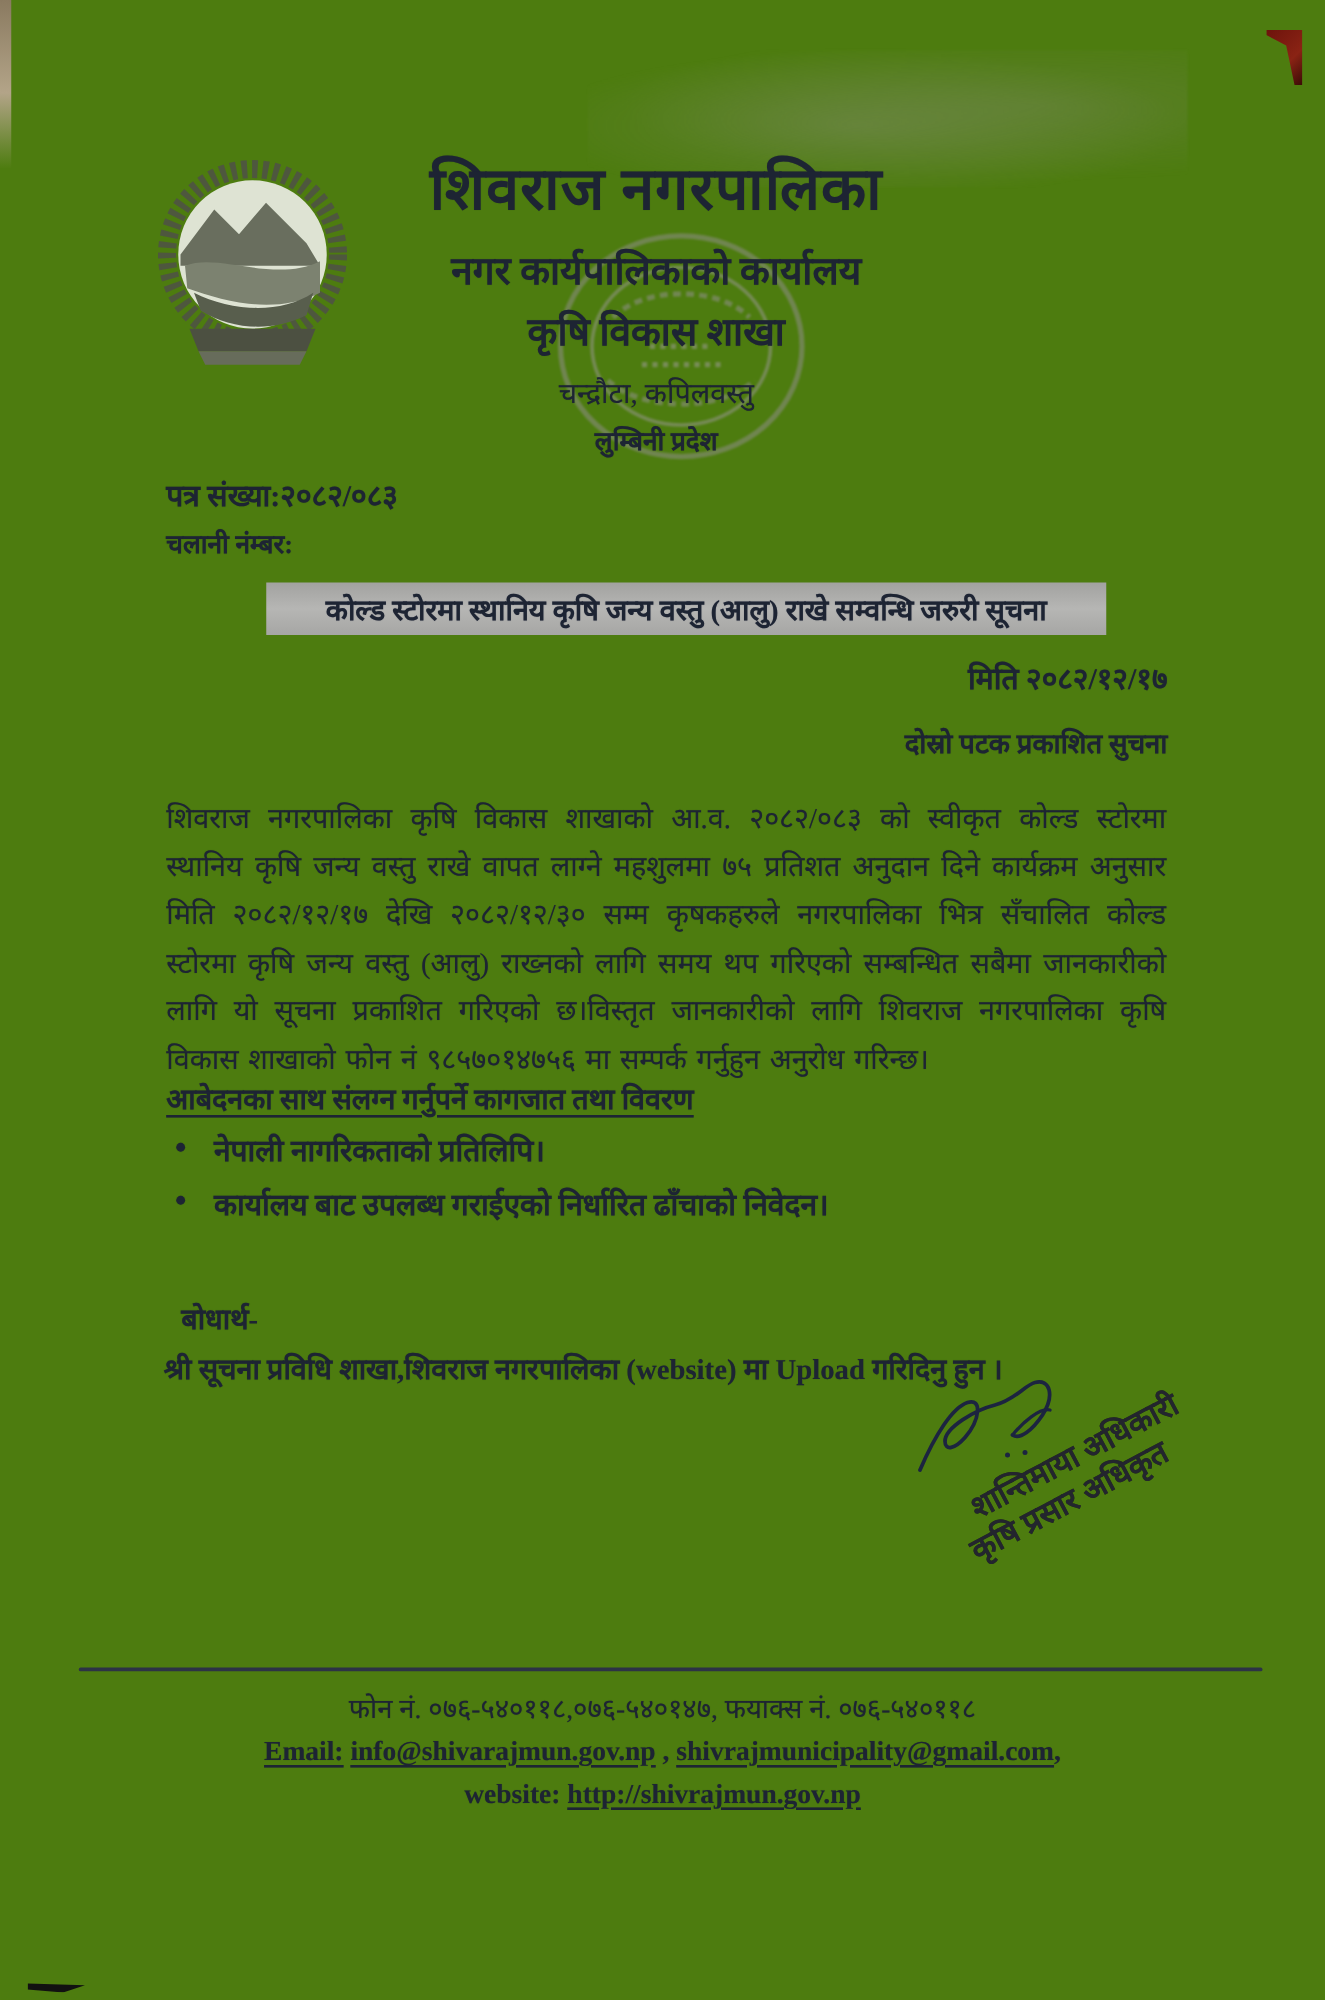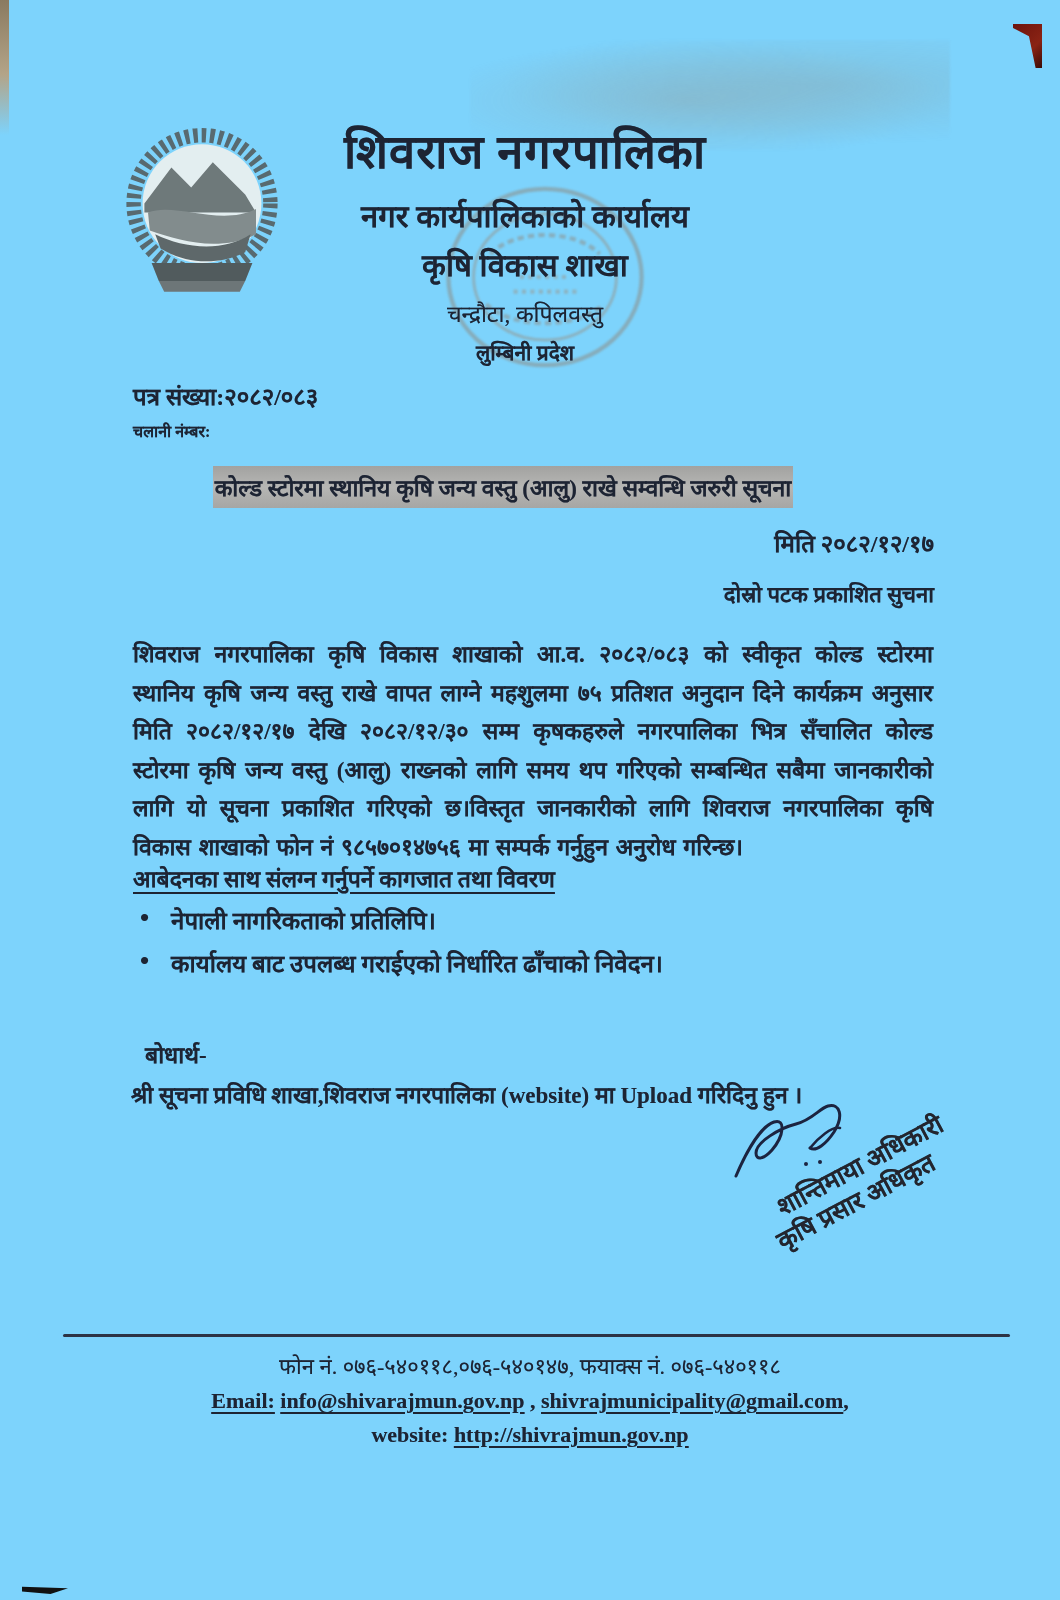--- a/index.html
+++ b/index.html
@@ -1,20 +1,20 @@
 <!DOCTYPE html>
 <html><head>
 <meta charset="utf-8">
 <style>
   html,body{margin:0;padding:0;background:#777;}
   .page{
     position:relative;
     width:1060px;height:1600px;
     margin:0 auto;
-    background:#7dd3fc;
+    background:#4d7c0f;
     overflow:hidden;
     font-family:"Liberation Serif","DejaVu Sans",serif;
     color:#1d2433;
   }
   .ink{color:#1d2433;text-shadow:0 0 .6px rgba(20,25,50,.45);}
   .abs{position:absolute;}
 
   
   .edge-strip{left:0;top:0;width:9px;height:135px;
     background:linear-gradient(180deg,#8a7a60 0%,#b3a488 55%,rgba(179,164,136,0) 100%);}
@@ -34,33 +34,33 @@
 
   
   .letterhead{left:235px;top:122px;width:580px;text-align:center;}
   .lh-title{font-size:47px;font-weight:bold;line-height:60px;letter-spacing:1px;}
   .lh-office{font-size:31px;font-weight:bold;line-height:42px;margin-top:14px;}
   .lh-branch{font-size:31px;font-weight:bold;line-height:40px;margin-top:8px;}
   .lh-addr{font-size:23px;font-weight:normal;line-height:30px;margin-top:14px;}
   .lh-prov{font-size:21px;font-weight:bold;line-height:26px;margin-top:10px;}
 
   .meta-letter{left:133px;top:379px;font-size:24px;font-weight:bold;}
-  .meta-chalani{left:133px;top:420px;font-size:16px;font-weight:bold;}
+  .meta-chalani{left:133px;top:420px;font-size:21px;font-weight:bold;}
 
-  .subject{left:213px;top:466px;width:580px;height:42px;
+  .subject{left:213px;top:466px;width:672px;height:42px;
     background:linear-gradient(180deg,#a2a2a0,#b6b6b4 50%,#a6a6a4);
     display:flex;align-items:center;justify-content:center;
     font-size:23px;font-weight:bold;}
 
   .dateblock{left:560px;top:528px;width:374px;text-align:right;}
   .date-line{font-size:24px;font-weight:bold;line-height:32px;}
   .pub-line{font-size:22px;font-weight:bold;line-height:30px;margin-top:20px;}
 
   .bodytext{left:133px;top:613px;width:800px;
-    font-size:23px;font-weight:bold;line-height:38.5px;text-align:justify;
+    font-size:23px;font-weight:normal;line-height:38.5px;text-align:justify;
     word-spacing:2px;}
 
   .docs-heading{left:133px;top:862px;font-size:23px;font-weight:bold;
     text-decoration:underline;text-underline-offset:5px;}
   .doc-item-1{left:140px;top:903px;}
   .doc-item-2{left:140px;top:946px;}
   .doc-item{display:flex;align-items:flex-start;font-size:24px;font-weight:bold;}
   .doc-item .dot{font-size:26px;margin-right:22px;line-height:30px;}
 
   .cc-label{left:145px;top:1038px;font-size:23px;font-weight:bold;}

